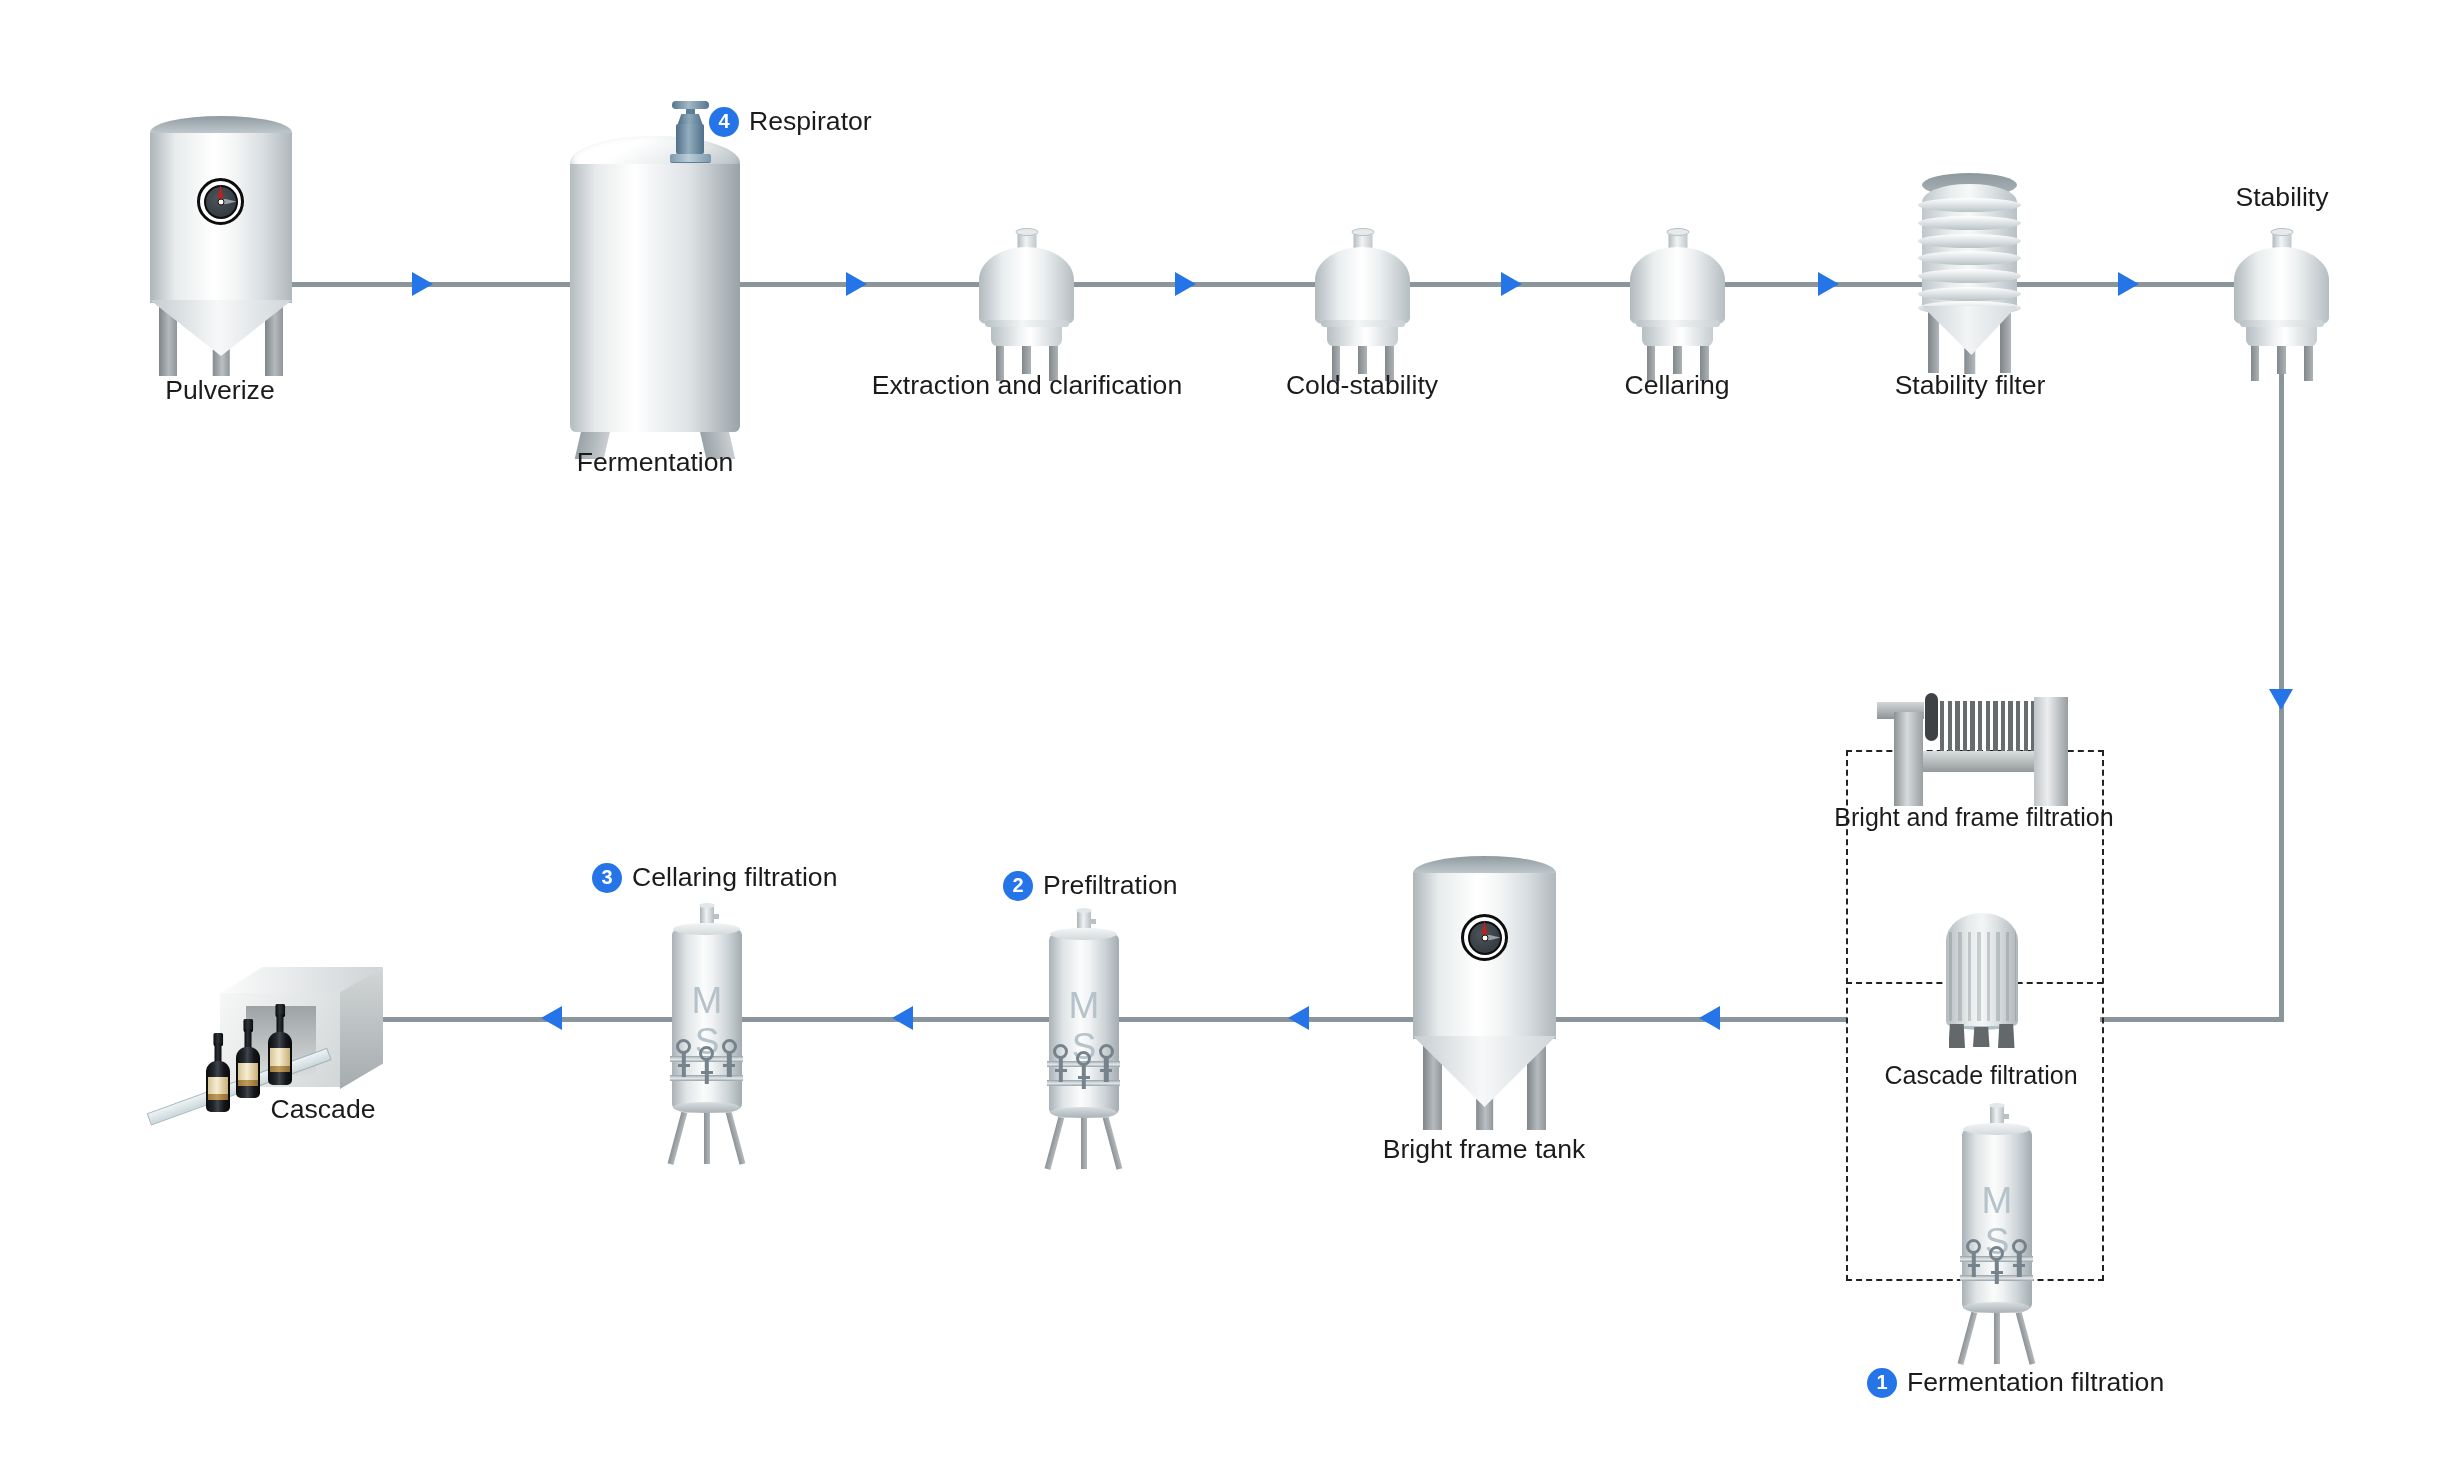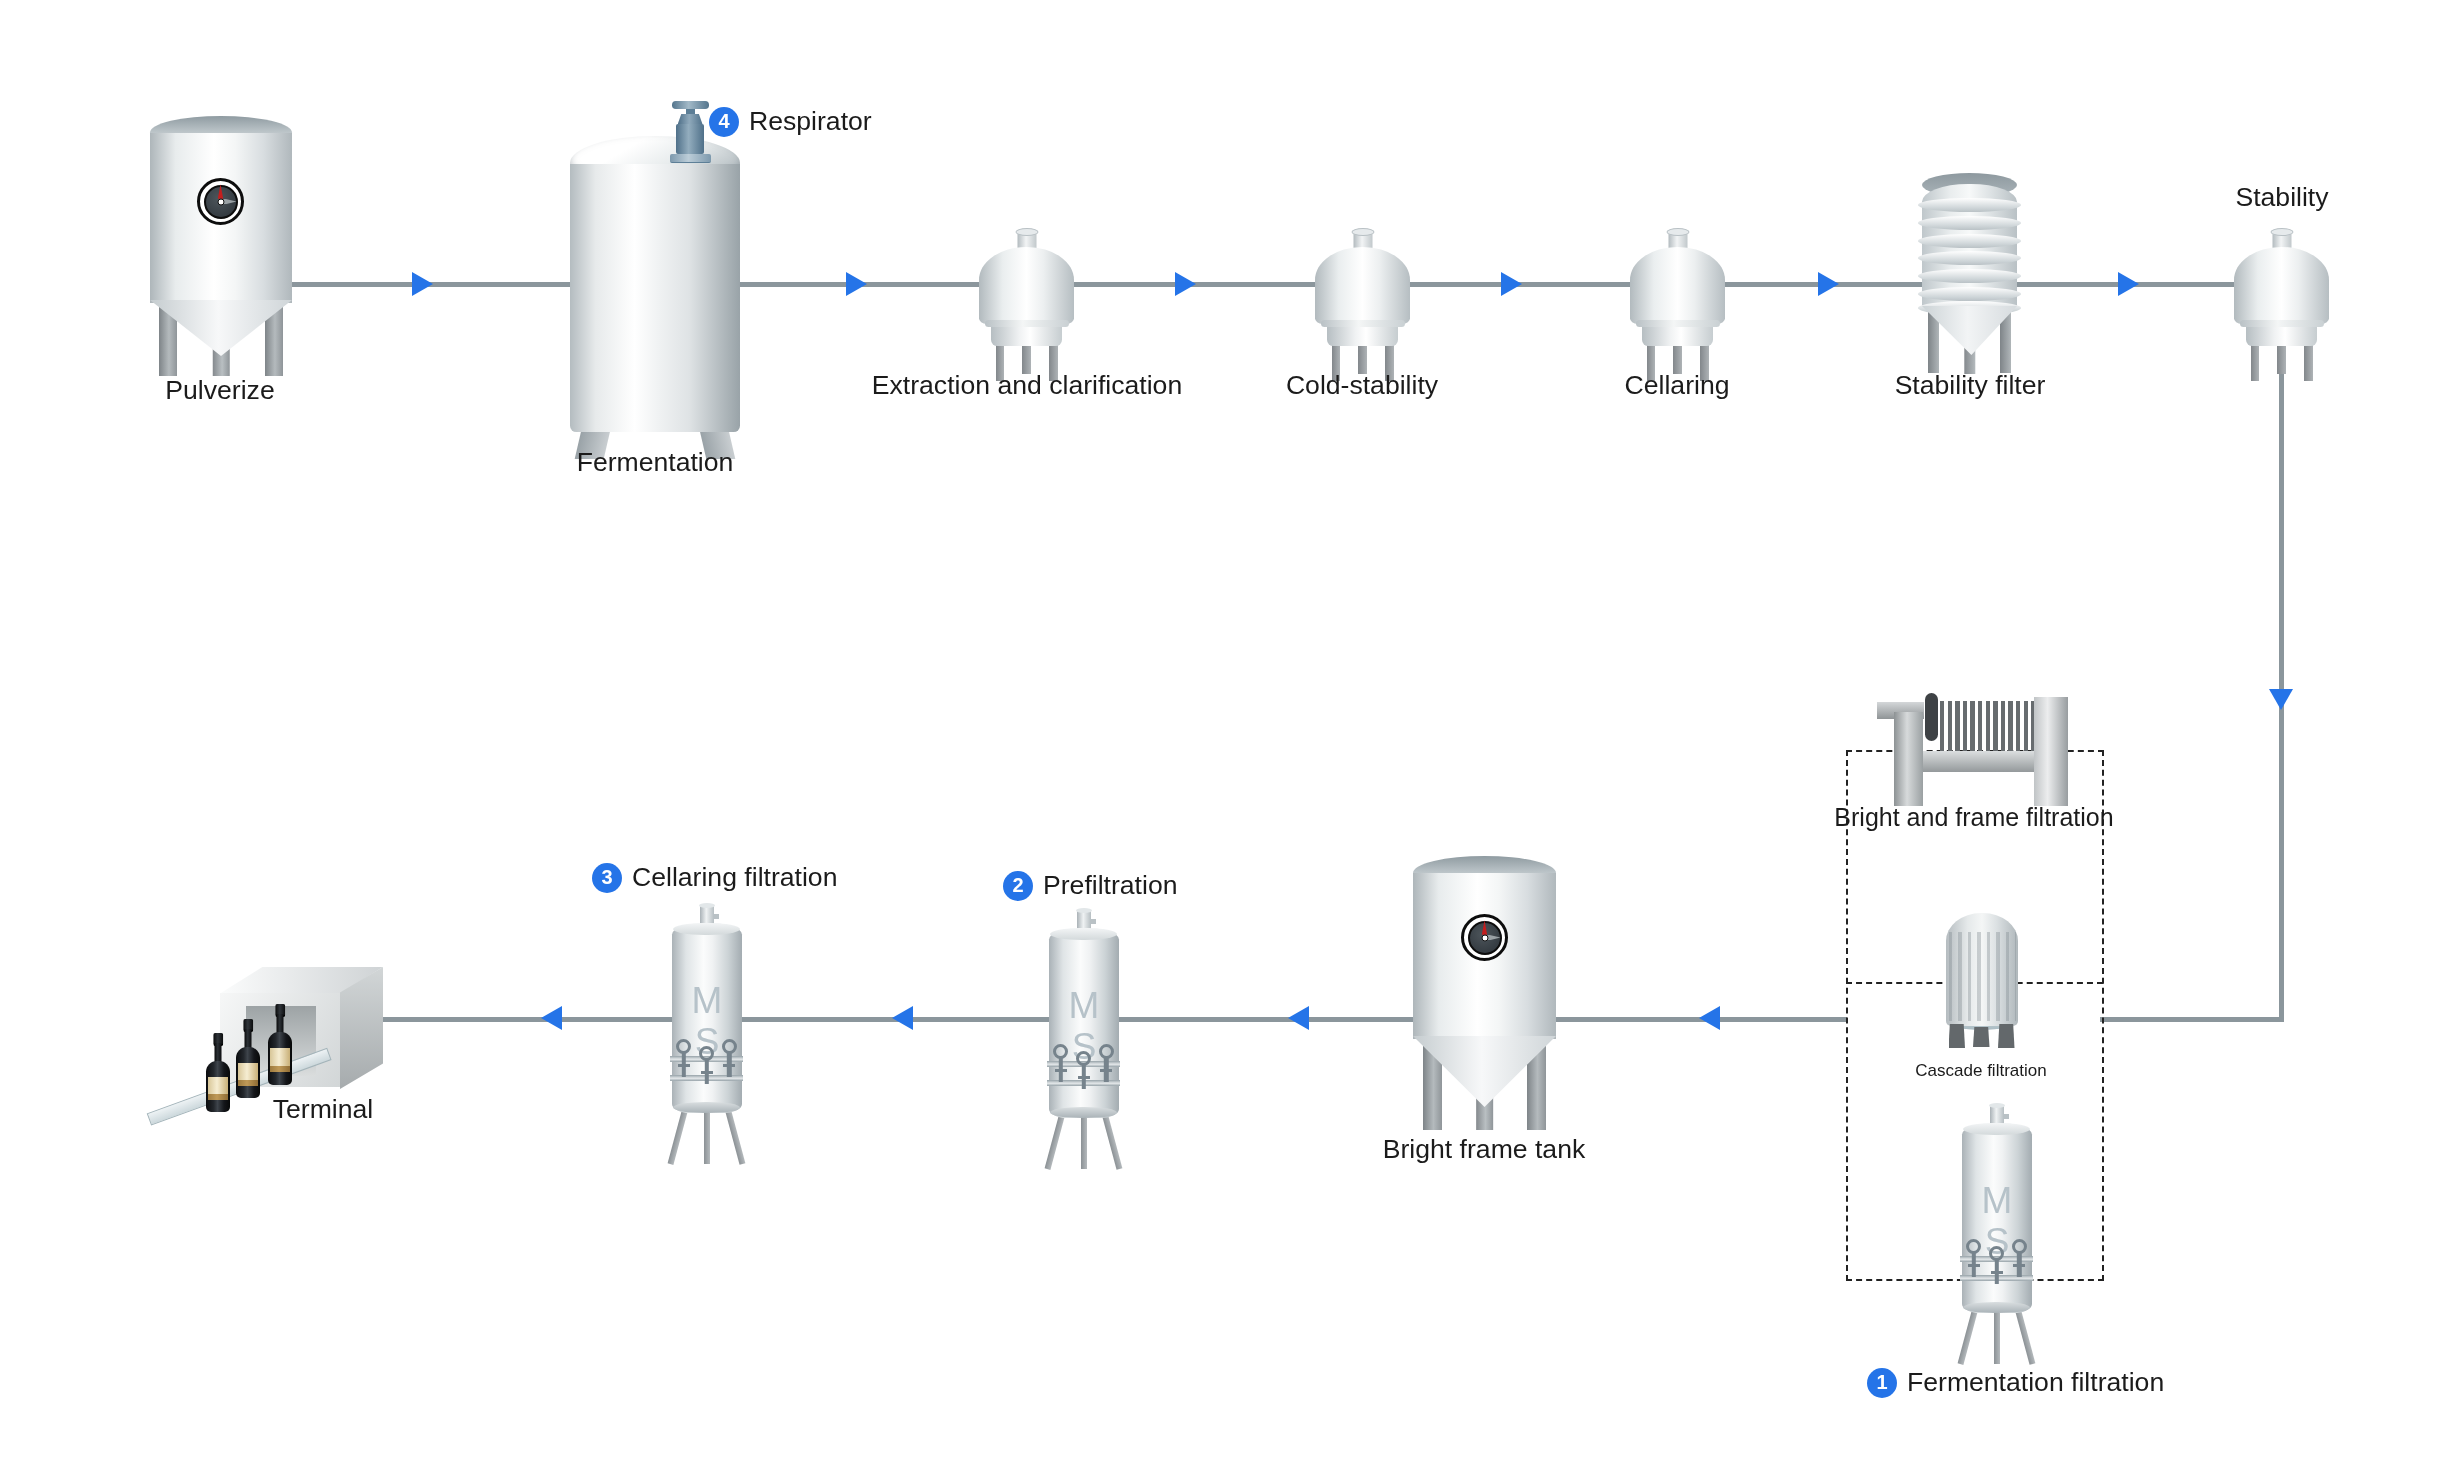--- a/index.html
+++ b/index.html
@@ -252,21 +252,21 @@
     <div class="blabel"></div>
     <div class="bstrip"></div>
   </div>
   <div class="bottle" style="left:268px;top:1004px;">
     <div class="bcap"></div>
     <div class="bneck"></div>
     <div class="bbody" style="height:53px;"></div>
     <div class="blabel" style="height:17.7px;"></div>
     <div class="bstrip" style="top:62px;"></div>
   </div>
-  <div class="lbl" style="left:323px;top:1094px;">Terminal</div>
+  <div class="lbl" style="left:323px;top:1094px;">Cascade</div>
 
   <div class="ann" style="left:592px;top:862px;">
     <div class="badge">3</div>
     <div class="txt">Cellaring filtration</div>
   </div>
   <div class="msf" style="left:672px;top:905px;">
     <div class="mleg" style="left:10px;transform:rotate(15deg);"></div>
     <div class="mleg" style="left:32px;top:208px;height:51px;"></div>
     <div class="mleg" style="left:53px;transform:rotate(-15deg);"></div>
     <div class="mnoz"></div>
@@ -353,21 +353,21 @@
   </div>
   <div class="lbl" style="left:1974px;top:803px;font-size:25px;">Bright and frame filtration</div>
 
   <div class="casc" style="left:1946px;top:913px;">
     <div class="cbase"></div>
     <div class="cbody"></div>
     <div class="cleg" style="left:2.5px;top:111px;"></div>
     <div class="cleg" style="left:27px;top:114px;height:20px;"></div>
     <div class="cleg" style="left:52px;top:111px;"></div>
   </div>
-  <div class="lbl" style="left:1981px;top:1061px;font-size:17px;text-align:center;">Cascade filtration</div>
+  <div class="lbl" style="left:1981px;top:1061px;font-size:25px;text-align:center;">Cascade filtration</div>
 
   <div class="msf" style="left:1962px;top:1105px;">
     <div class="mleg" style="left:10px;transform:rotate(15deg);"></div>
     <div class="mleg" style="left:32px;top:208px;height:51px;"></div>
     <div class="mleg" style="left:53px;transform:rotate(-15deg);"></div>
     <div class="mnoz"></div>
     <div class="mbody"></div>
     <div class="mark">
       <div>M</div>
       <div>S</div>

